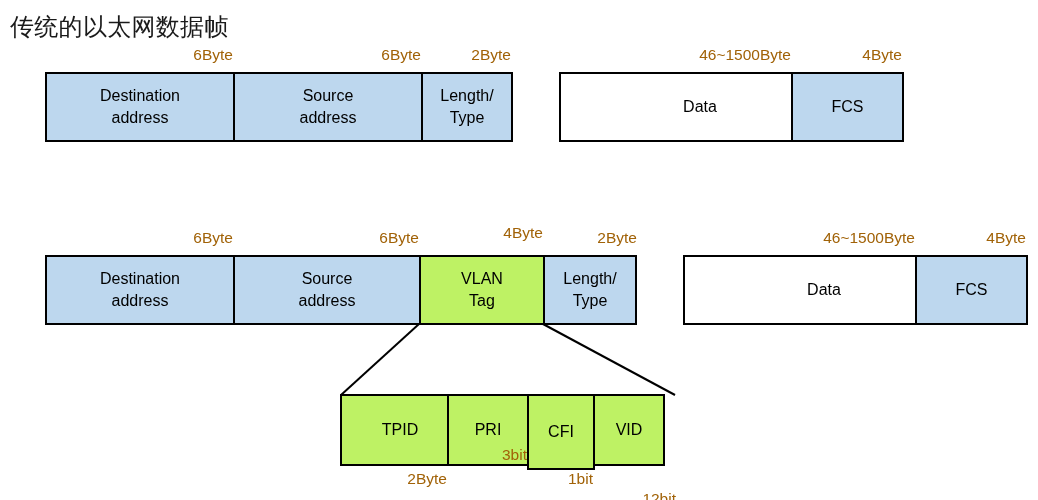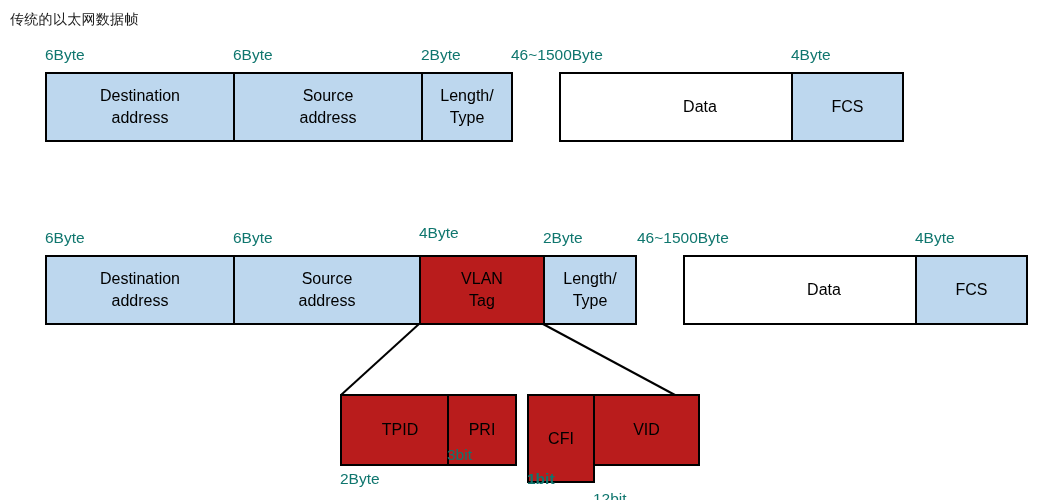--- a/index.html
+++ b/index.html
@@ -11,48 +11,48 @@
   }
   .canvas {
     position: relative;
     width: 1038px;
     height: 500px;
     background: #ffffff;
     overflow: hidden;
   }
   .title {
     position: absolute;
-    font-size: 14px;
+    font-size: 24px;
     font-weight: 500;
     color: #1a1a1a;
     white-space: nowrap;
     letter-spacing: 0.3px;
   }
   .szlabel {
     position: absolute;
     font-size: 15.5px;
-    text-align: left;
-    color: #0f766e;
+    text-align: right;
+    color: #a16207;
     white-space: nowrap;
   }
   .cell {
     position: absolute;
     box-sizing: border-box;
     border: 2px solid #000000;
     display: flex;
     align-items: center;
     justify-content: center;
     text-align: center;
     font-size: 16px;
     line-height: 1.35;
     white-space: pre-line;
     background: #BDD7EE;
   }
   .fill-light { background: #BDD7EE; }
-  .fill-dark  { background: #b91c1c; }
+  .fill-dark  { background: #bef264; }
   .fill-white { background: #ffffff; margin-left: 48px; }
   .connector {
     position: absolute;
     left: 0;
     top: 0;
     pointer-events: none;
   }
   .connector line {
     stroke: #000000;
     stroke-width: 2;
@@ -98,22 +98,22 @@
   <div class="cell fill-light" style="left:233px; top:255px; width:188px; height:70px;">Source
 address</div>
   <div class="cell fill-dark" style="left:419px; top:255px; width:126px; height:70px;">VLAN
 Tag</div>
   <div class="cell fill-light" style="left:543px; top:255px; width:94px;  height:70px;">Length/
 Type</div>
   <div class="cell fill-white" style="left:635px; top:255px; width:282px; height:70px;">Data</div>
   <div class="cell fill-light" style="left:915px; top:255px; width:113px; height:70px;">FCS</div>
 
   <div class="cell fill-dark" style="left:340px; top:394px; width:120px; height:72px;">TPID</div>
-  <div class="cell fill-dark" style="left:447px; top:394px; width:70px;  height:72px;">PRI</div>
-  <div class="cell fill-dark" style="left:527px; top:394px; width:68px;  height:89px;">CFI</div>
-  <div class="cell fill-dark" style="left:593px; top:394px; width:107px;  height:72px;">VID</div>
+  <div class="cell fill-dark" style="left:447px; top:394px; width:82px;  height:72px;">PRI</div>
+  <div class="cell fill-dark" style="left:527px; top:394px; width:68px;  height:76px;">CFI</div>
+  <div class="cell fill-dark" style="left:593px; top:394px; width:72px;  height:72px;">VID</div>
 
   <div class="szlabel" style="left:340px; top:470px; width:107px;">2Byte</div>
   <div class="szlabel" style="left:447px; top:446px; width:80px;">3bit</div>
-  <div class="szlabel" style="left:527px; top:470px; width:66px;font-weight:bold;">1bit</div>
+  <div class="szlabel" style="left:527px; top:470px; width:66px;">1bit</div>
   <div class="szlabel" style="left:593px; top:470px; width:83px;margin-top:20px;">12bit</div>
 
 </div>
 
 </body></html>

